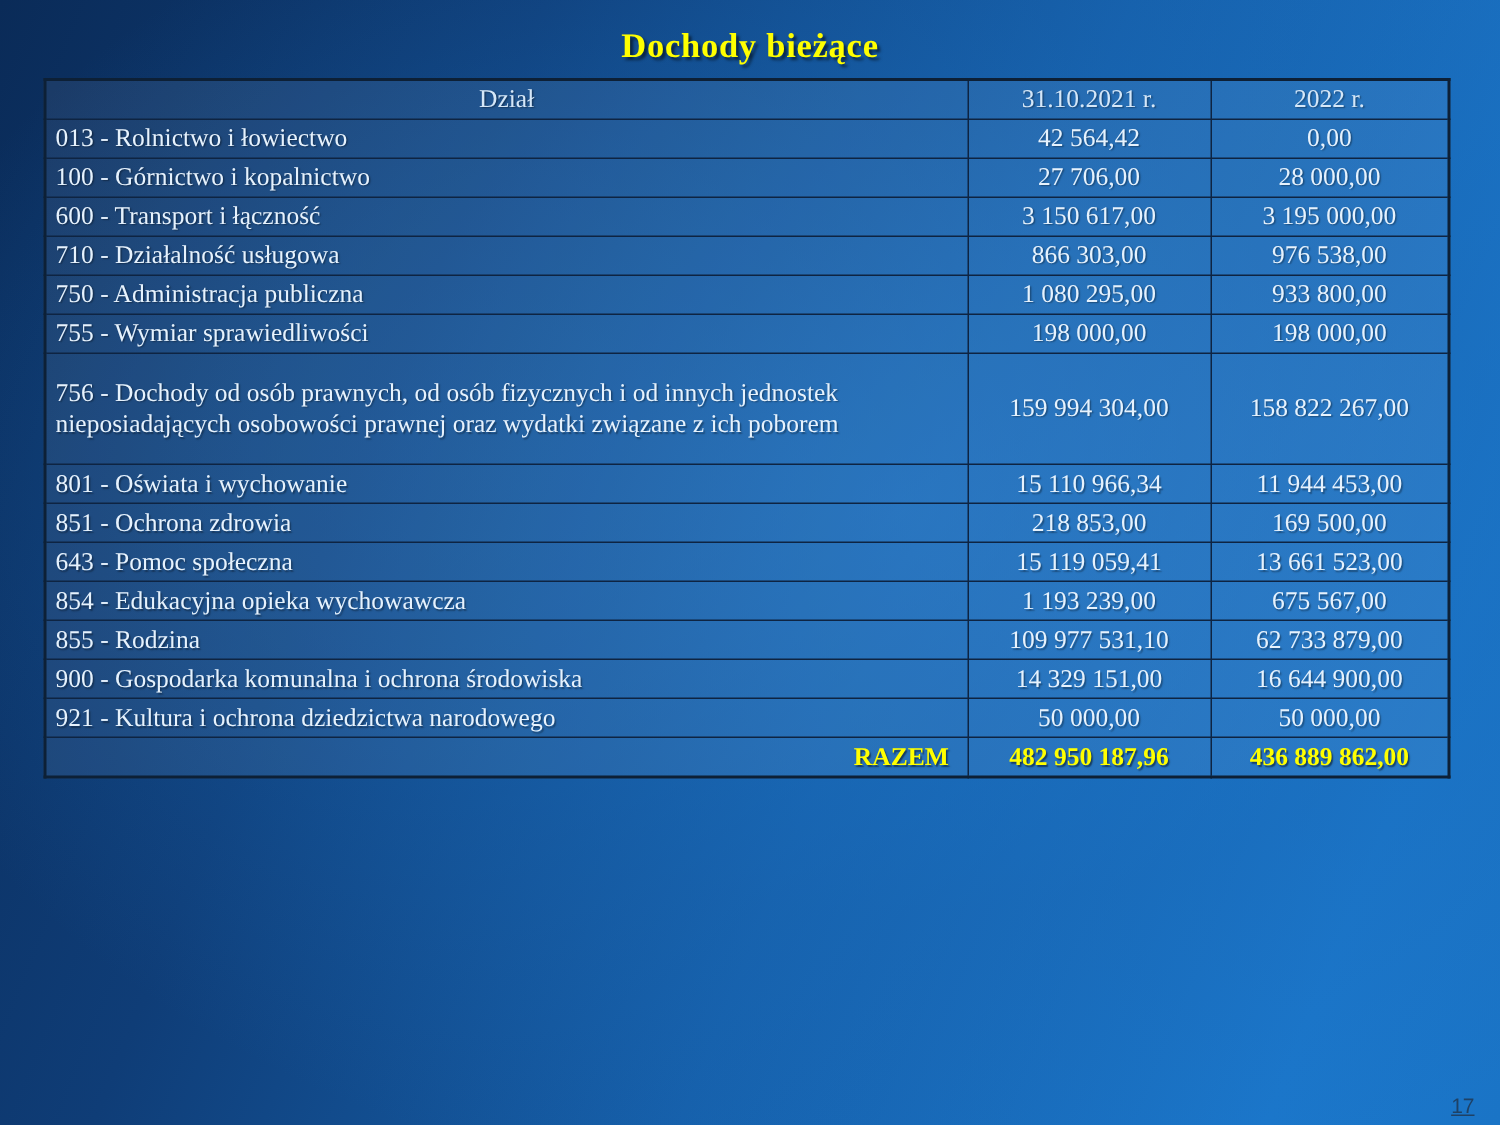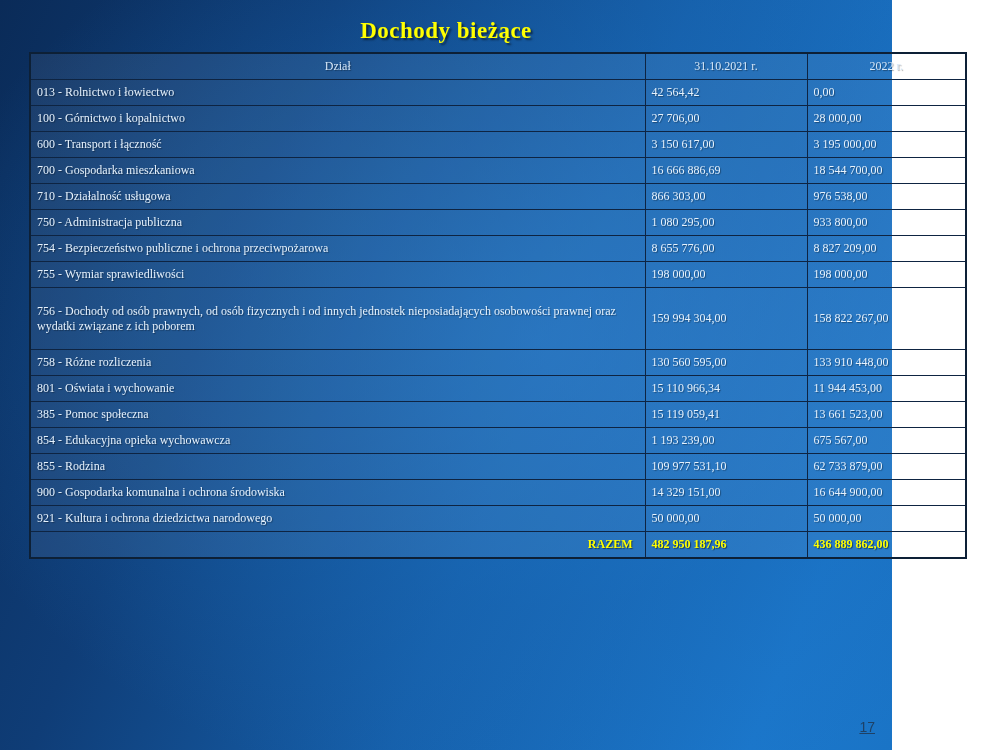--- a/index.html
+++ b/index.html
@@ -1,62 +1,62 @@
 <!DOCTYPE html>
 <html lang="pl"><head>
 <meta charset="utf-8">
 <style>
   html, body { margin: 0; padding: 0; }
   body {
     width: 1000px; height: 750px; overflow: hidden;
     font-family: "Liberation Serif", "DejaVu Serif", serif;
   }
   .slide {
-    position: relative; width: 892px; height: 750px;
+    position: relative; width: 1000px; height: 750px;
     background:
       radial-gradient(90% 80% at 60% 45%, rgba(30,120,203,0.55) 0%, rgba(26,105,182,0.35) 45%, rgba(0,0,0,0) 78%),
       linear-gradient(112deg, #0a2b58 0%, #0f3d77 28%, #1660ab 58%, #1b77cb 88%, #1a74c6 100%);
   }
   .slide-title {
     position: absolute; top: 18px; left: 0; width: 100%;
     text-align: center; margin: 0;
     font-size: 23px; font-weight: bold; letter-spacing: 0.5px;
     color: #ffff00;
     text-shadow: 2px 2px 2px rgba(0,0,0,0.55);
   }
   table.budget {
     position: absolute; left: 29px; top: 52px;
     width: 936px;
     border-collapse: collapse;
     table-layout: fixed;
     background: rgba(255,255,255,0.065);
     border: 2px solid #0d2036;
-    font-size: 12px;
+    font-size: 17px;
     color: #e6f2fd;
   }
   table.budget td, table.budget th {
     border: 1px solid #0e2442;
     padding: 2px 6px;
     line-height: 1.22;
     font-weight: normal;
     text-shadow: 1px 1px 1px rgba(0,0,0,0.35);
     overflow: hidden;
   }
   tr.hdr th { height: 21px; text-align: center; color: #d5e7f8; }
   td.lbl { text-align: left; height: 21px; }
-  td.num { text-align: left; padding-right: 9px; }
+  td.num { text-align: center; padding-right: 9px; }
   tr.row-xtall td { padding-top: 16px; padding-bottom: 16px; }
   tr.total-row td {
     color: #ffff00; font-weight: bold;
     text-shadow: 1px 1px 1px rgba(0,0,0,0.5);
     margin-top: 20px;
   }
   tr.total-row td.lbl, tr.eu-row td.lbl { text-align: right; padding-right: 12px; }
   .page-number {
-    position: absolute; right: 17px; bottom: 15px;
+    position: absolute; right: 17px; bottom: 5px;
     font-family: "Liberation Sans", sans-serif;
     font-size: 14px; color: #1e4166; text-decoration: underline;
   }
 </style>
 </head>
 <body>
 
 <div class="slide">
 
   <h1 class="slide-title">Dochody bieżące</h1>
@@ -82,61 +82,51 @@
       <td class="lbl">100 - Górnictwo i kopalnictwo</td>
       <td class="num">27 706,00</td>
       <td class="num">28 000,00</td>
     </tr>
     <tr>
       <td class="lbl">600 - Transport i łączność</td>
       <td class="num">3 150 617,00</td>
       <td class="num">3 195 000,00</td>
     </tr>
     <tr>
-      <td class="lbl">700 - Gospodarka mieszkaniowa</td>
-      <td class="num">16 666 886,69</td>
-      <td class="num">18 544 700,00</td>
-    </tr>
-    <tr>
       <td class="lbl">710 - Działalność usługowa</td>
       <td class="num">866 303,00</td>
       <td class="num">976 538,00</td>
     </tr>
     <tr>
       <td class="lbl">750 - Administracja publiczna</td>
       <td class="num">1 080 295,00</td>
       <td class="num">933 800,00</td>
-    </tr>
-    <tr>
-      <td class="lbl">754 - Bezpieczeństwo publiczne i ochrona przeciwpożarowa</td>
-      <td class="num">8 655 776,00</td>
-      <td class="num">8 827 209,00</td>
     </tr>
     <tr>
       <td class="lbl">755 - Wymiar sprawiedliwości</td>
       <td class="num">198 000,00</td>
       <td class="num">198 000,00</td>
     </tr>
     <tr class="row-xtall">
       <td class="lbl">756 - Dochody od osób prawnych, od osób fizycznych i od innych jednostek nieposiadających osobowości prawnej oraz wydatki związane z ich poborem</td>
       <td class="num">159 994 304,00</td>
       <td class="num">158 822 267,00</td>
     </tr>
     <tr>
-      <td class="lbl">758 - Różne rozliczenia</td>
-      <td class="num">130 560 595,00</td>
-      <td class="num">133 910 448,00</td>
-    </tr>
-    <tr>
       <td class="lbl">801 - Oświata i wychowanie</td>
       <td class="num">15 110 966,34</td>
       <td class="num">11 944 453,00</td>
     </tr>
     <tr>
-      <td class="lbl">385 - Pomoc społeczna</td>
+      <td class="lbl">851 - Ochrona zdrowia</td>
+      <td class="num">218 853,00</td>
+      <td class="num">169 500,00</td>
+    </tr>
+    <tr>
+      <td class="lbl">643 - Pomoc społeczna</td>
       <td class="num">15 119 059,41</td>
       <td class="num">13 661 523,00</td>
     </tr>
     <tr>
       <td class="lbl">854 - Edukacyjna opieka wychowawcza</td>
       <td class="num">1 193 239,00</td>
       <td class="num">675 567,00</td>
     </tr>
     <tr>
       <td class="lbl">855 - Rodzina</td>

